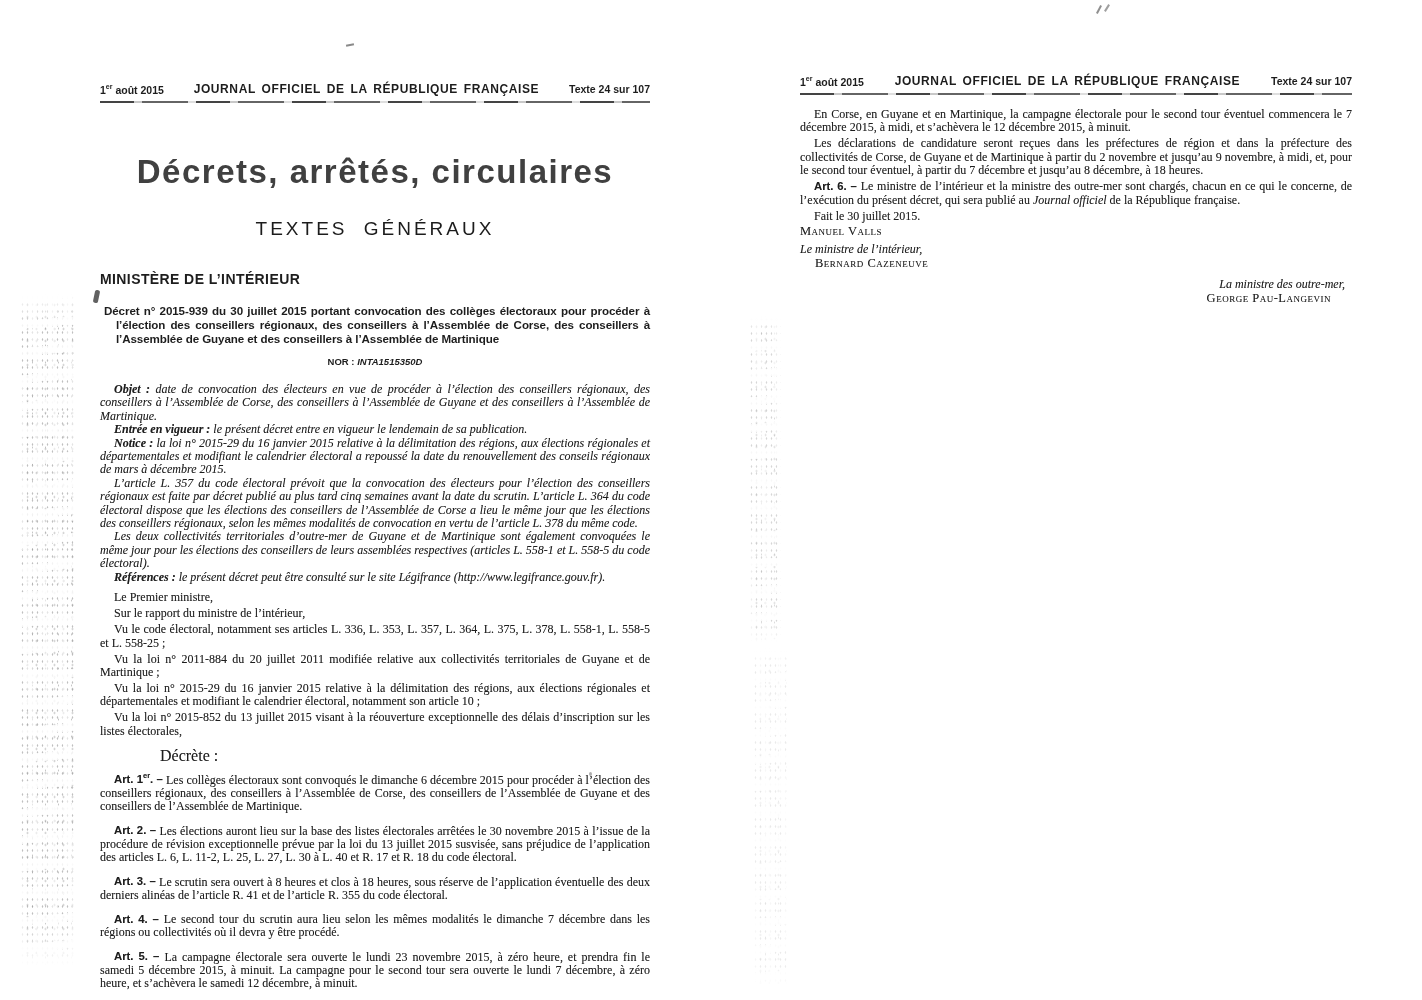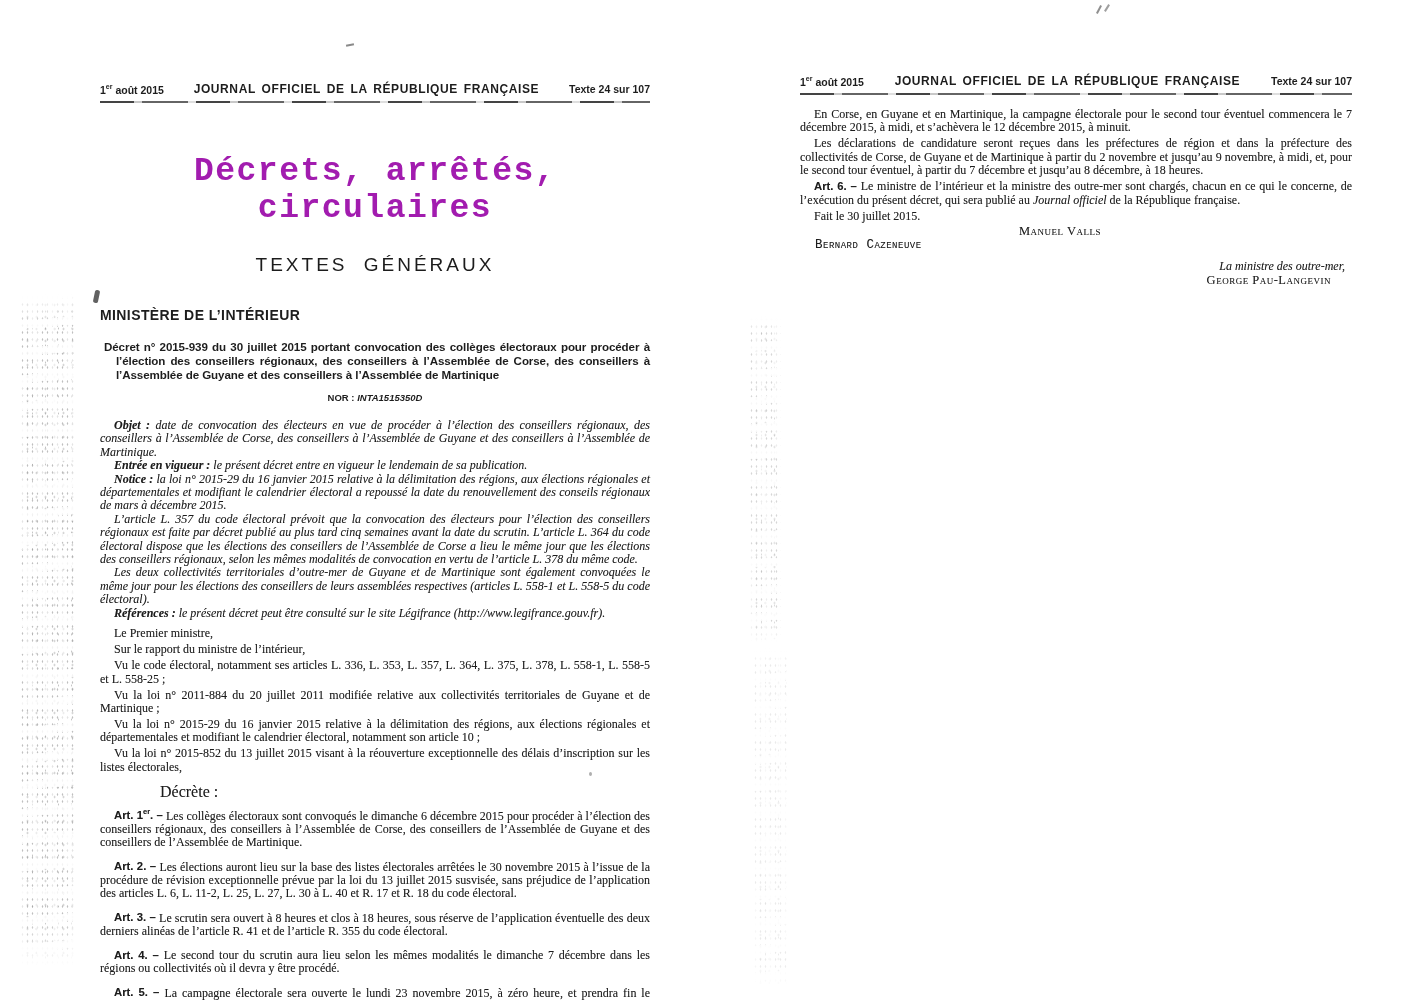--- a/index.html
+++ b/index.html
@@ -22,22 +22,22 @@
   .jo-journal{font-size:12px;font-weight:700;letter-spacing:.6px;word-spacing:2px;white-space:nowrap;}
   .jo-texte{font-size:10.5px;font-weight:700;white-space:nowrap;}
   .jo-rule{height:2px;margin-top:5px;
     background:repeating-linear-gradient(90deg,
       rgba(35,35,35,.85) 0 34px, rgba(35,35,35,.25) 34px 42px,
       rgba(35,35,35,.7) 42px 88px, rgba(35,35,35,.15) 88px 96px);
     filter:blur(.2px);}
 
   
   .main-title{margin:50px 0 0 0;text-align:center;
-    font-family:Liberation Mono, monospace;font-weight:700;
-    font-size:33px;letter-spacing:1.5px;color:#a21caf;}
+    font-family:Liberation Sans, sans-serif;font-weight:700;
+    font-size:33px;letter-spacing:1.5px;color:#404040;}
   .sub-title{margin-top:27px;text-align:center;
     font-family:"Liberation Sans", sans-serif;font-weight:400;
     font-size:19px;letter-spacing:3px;word-spacing:8px;color:#1c1c1c;}
   .ministry{margin-top:31px;text-align:left;
     font-family:"Liberation Sans", sans-serif;font-weight:700;
     font-size:14px;letter-spacing:.4px;}
   .decree-title{margin-top:17px;padding-left:16px;text-indent:-12px;
     font-family:"Liberation Sans", sans-serif;font-weight:700;
     font-size:11.6px;line-height:14px;text-align:justify;letter-spacing:-.1px;}
   .nor{margin-top:10px;text-align:center;
@@ -59,24 +59,24 @@
   .art{font-family:"Liberation Sans", sans-serif;font-weight:700;font-size:11.3px;}
   .art sup{font-size:7.5px;}
   .page-right .flow{margin-top:13px;}
   .page-right .p + .p{margin-top:2.6px;}
   .page-right .p-art{margin-top:6px;}
   .fait{margin-top:7px;}
 
   
   .sig{font-size:12px;line-height:14px;text-shadow:0 0 .4px rgba(25,25,25,.35);}
   .smallcaps{font-variant:small-caps;letter-spacing:.5px;font-size:12.5px;}
-  .sig-pm{margin-top:1px;text-align:center;padding-right:32px;}
+  .sig-pm{margin-top:1px;text-align:left;padding-right:32px;}
   .sig-par{margin-top:13px;padding-left:28px;font-size:11px;}
   .sig-ital{font-style:italic;margin-top:4px;}
-  .sig-name-left{padding-left:15px;font-family:Liberation Mono, monospace;}
+  .sig-name-left{padding-left:15px;}
   .sig-ital-right{font-style:italic;text-align:right;padding-right:7px;margin-top:7px;}
   .sig-name-right{text-align:right;padding-right:21px;}
 
   
   .noise{position:absolute;pointer-events:none;
     background-image:
       repeating-linear-gradient(175deg, rgba(255,255,255,.8) 0 8px, rgba(255,255,255,0) 8px 27px),
       repeating-linear-gradient(88deg, rgba(255,255,255,.55) 0 6px, rgba(255,255,255,0) 6px 17px),
       radial-gradient(rgba(45,45,45,.6) .5px, transparent 1.1px),
       radial-gradient(rgba(75,75,75,.45) .6px, transparent 1.3px),
@@ -162,18 +162,19 @@
     </div>
     <div class="jo-rule"></div>
 
     <div class="flow">
       <p class="p">En Corse, en Guyane et en Martinique, la campagne électorale pour le second tour éventuel commencera le 7 décembre 2015, à midi, et s’achèvera le 12 décembre 2015, à minuit.</p>
       <p class="p">Les déclarations de candidature seront reçues dans les préfectures de région et dans la préfecture des collectivités de Corse, de Guyane et de Martinique à partir du 2 novembre et jusqu’au 9 novembre, à midi, et, pour le second tour éventuel, à partir du 7 décembre et jusqu’au 8 décembre, à 18 heures.</p>
       <p class="p p-art"><b class="art"><span>Art. 6</span><span>. – </span></b><span>Le ministre de l’intérieur et la ministre des outre-mer sont chargés, chacun en ce qui le concerne, de l’exécution du présent décret, qui sera publié au </span><i>Journal officiel</i><span> de la République française.</span></p>
       <p class="p fait">Fait le 30 juillet 2015.</p>
 
       <div class="sig sig-pm smallcaps">Manuel Valls</div>
+      <div class="sig sig-ital">Le ministre de l’intérieur,</div>
       <div class="sig smallcaps sig-name-left">Bernard Cazeneuve</div>
       <div class="sig sig-ital-right">La ministre des outre-mer,</div>
       <div class="sig smallcaps sig-name-right">George Pau-Langevin</div>
     </div>
   </div>
 </div>
 
 </body></html>

